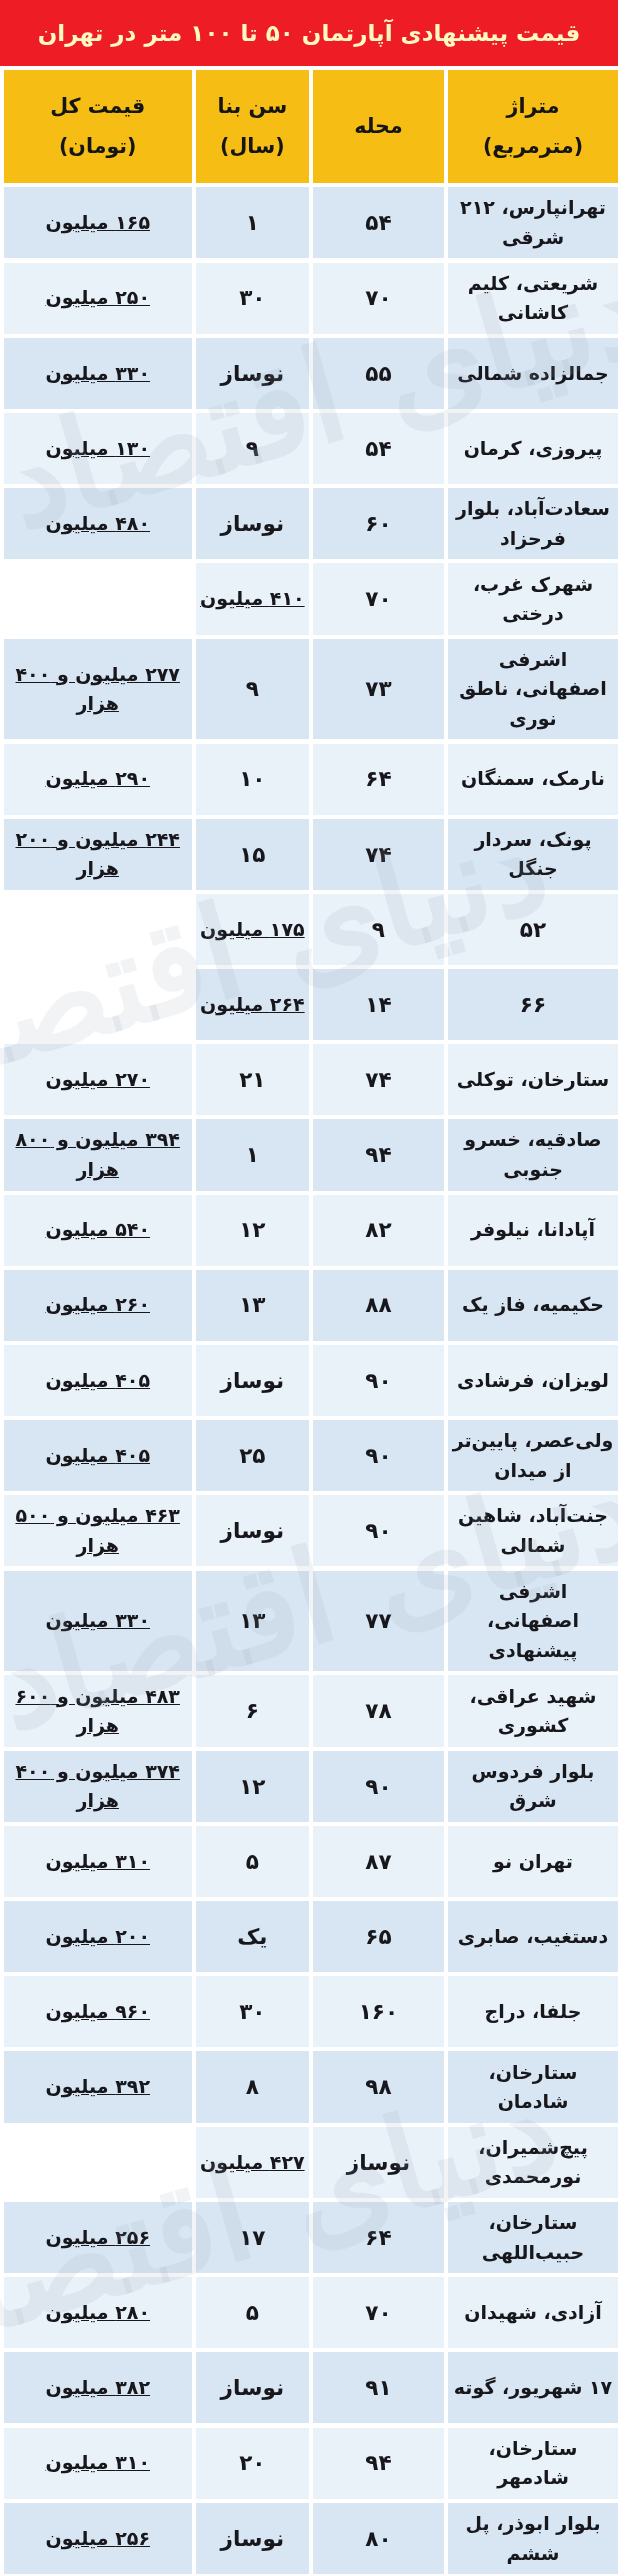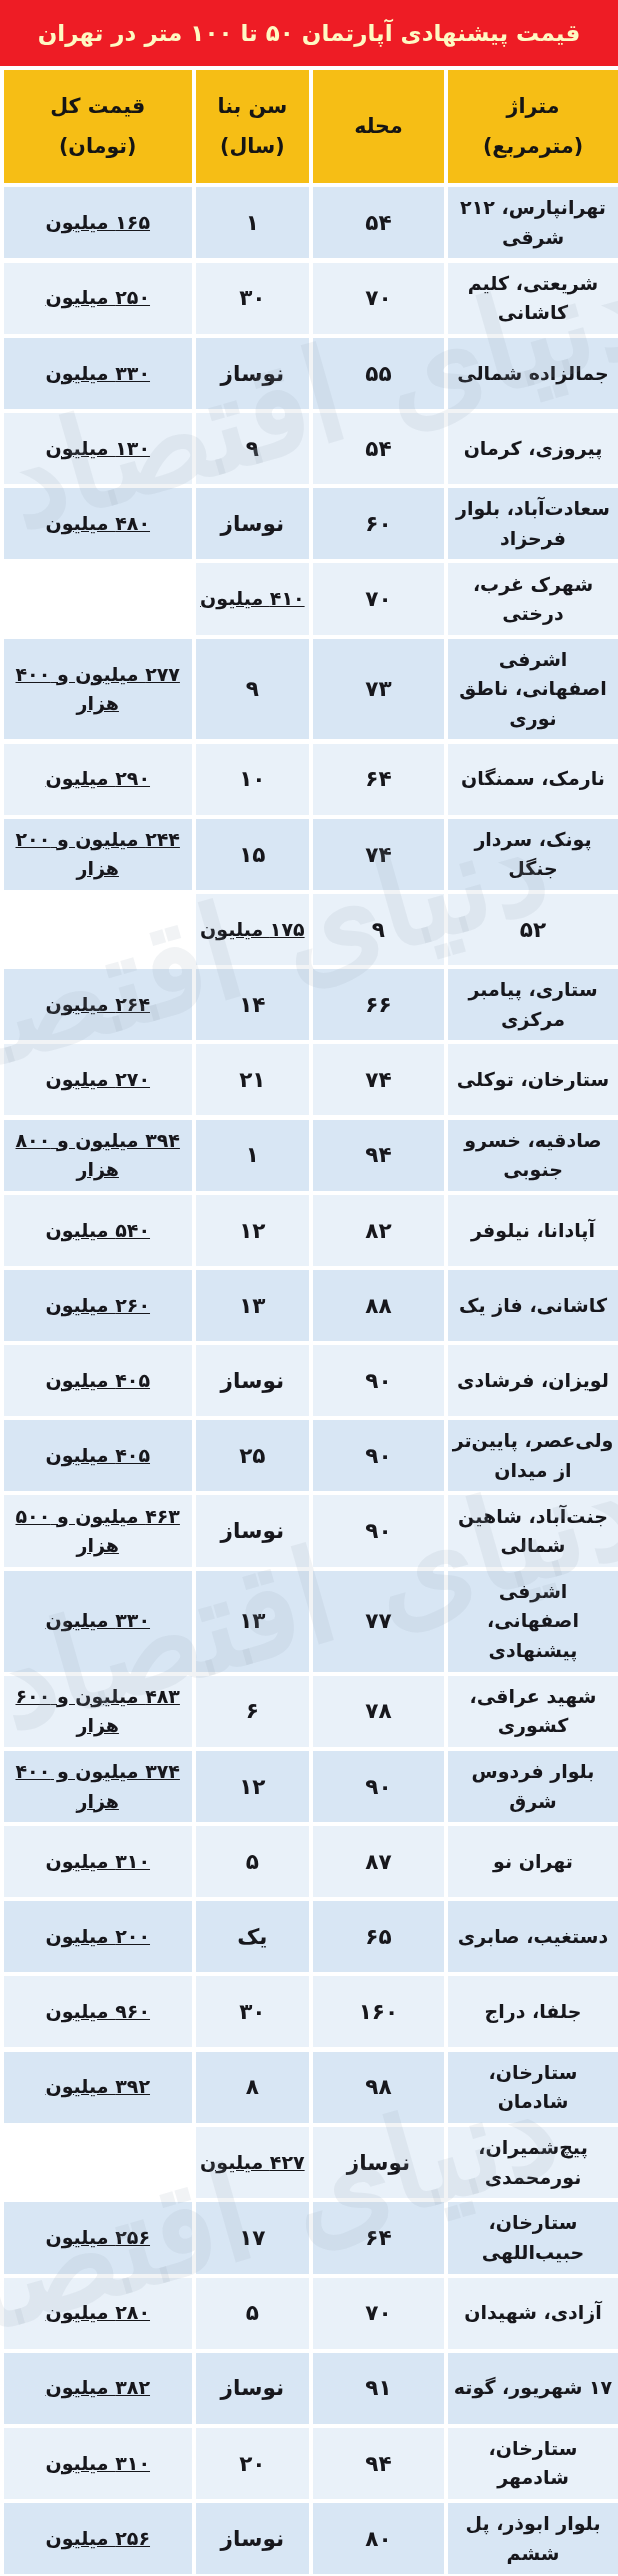--- a/index.html
+++ b/index.html
@@ -173,21 +173,20 @@
     <div class="data-cell cell-price" data-cell="price">۲۴۴ میلیون و ۲۰۰ هزار</div>
   </div>
 
   <div class="grid-row data-row row-light">
     <div class="data-cell cell-area" data-cell="area">۵۲</div>
     <div class="data-cell cell-age" data-cell="age">۹</div>
     <div class="data-cell cell-price" data-cell="price">۱۷۵ میلیون</div>
   </div>
 
   <div class="grid-row data-row row-dark">
-    <div class="data-cell cell-neighborhood" data-cell="neighborhood">ستاری، پیامبر مرکزی</div>
     <div class="data-cell cell-area" data-cell="area">۶۶</div>
     <div class="data-cell cell-age" data-cell="age">۱۴</div>
     <div class="data-cell cell-price" data-cell="price">۲۶۴ میلیون</div>
   </div>
 
   <div class="grid-row data-row row-light">
     <div class="data-cell cell-neighborhood" data-cell="neighborhood">ستارخان، توکلی</div>
     <div class="data-cell cell-area" data-cell="area">۷۴</div>
     <div class="data-cell cell-age" data-cell="age">۲۱</div>
     <div class="data-cell cell-price" data-cell="price">۲۷۰ میلیون</div>
@@ -201,21 +200,21 @@
   </div>
 
   <div class="grid-row data-row row-light">
     <div class="data-cell cell-neighborhood" data-cell="neighborhood">آپادانا، نیلوفر</div>
     <div class="data-cell cell-area" data-cell="area">۸۲</div>
     <div class="data-cell cell-age" data-cell="age">۱۲</div>
     <div class="data-cell cell-price" data-cell="price">۵۴۰ میلیون</div>
   </div>
 
   <div class="grid-row data-row row-dark">
-    <div class="data-cell cell-neighborhood" data-cell="neighborhood">کاشانی، فاز یک</div>
+    <div class="data-cell cell-neighborhood" data-cell="neighborhood">حکیمیه، فاز یک</div>
     <div class="data-cell cell-area" data-cell="area">۸۸</div>
     <div class="data-cell cell-age" data-cell="age">۱۳</div>
     <div class="data-cell cell-price" data-cell="price">۲۶۰ میلیون</div>
   </div>
 
   <div class="grid-row data-row row-light">
     <div class="data-cell cell-neighborhood" data-cell="neighborhood">لویزان، فرشادی</div>
     <div class="data-cell cell-area" data-cell="area">۹۰</div>
     <div class="data-cell cell-age" data-cell="age">نوساز</div>
     <div class="data-cell cell-price" data-cell="price">۴۰۵ میلیون</div>

